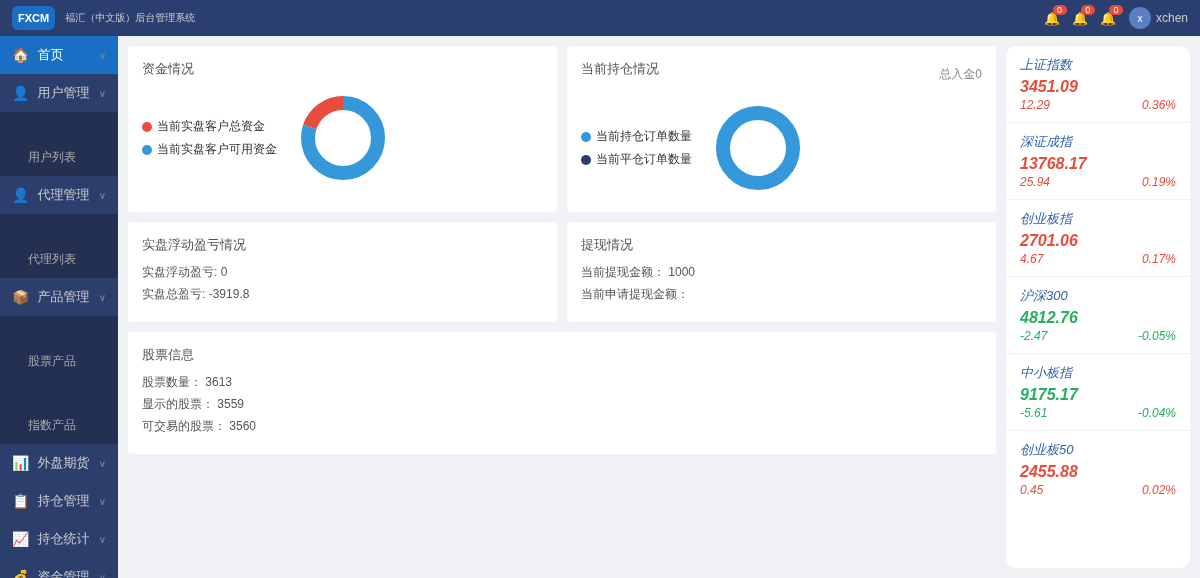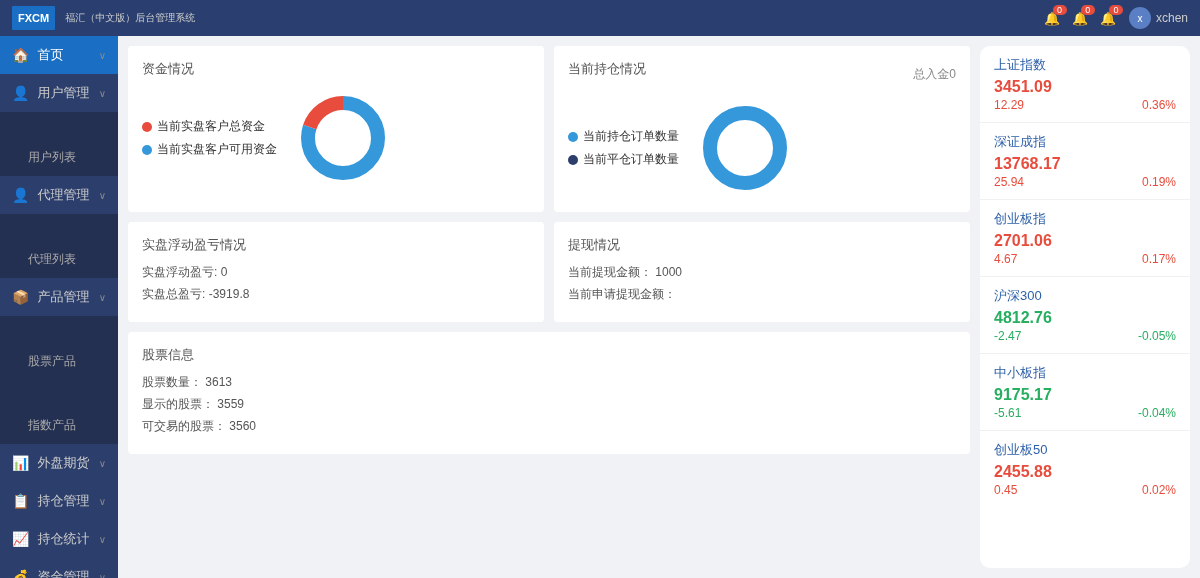--- a/index.html
+++ b/index.html
@@ -1,20 +1,20 @@
 <!DOCTYPE html>
 <html><head>
   <meta charset="utf-8">
   <style>
     * { margin: 0; padding: 0; box-sizing: border-box; }
     body { font-family: 'Microsoft YaHei', Arial, sans-serif; font-size: 13px; background: #f0f2f5; color: #333; display: flex; flex-direction: column; height: 578px; overflow: hidden; }
 
     
     .topbar { background: #2a3f6f; height: 36px; display: flex; align-items: center; padding: 0 12px; color: #fff; flex-shrink: 0; }
-    .topbar-logo { background: #1a6fc4; color: #fff; font-size: 11px; font-weight: bold; padding: 6px 6px; border-radius: 1px; margin-right: 10px; }
+    .topbar-logo { background: #1a6fc4; color: #fff; font-size: 11px; font-weight: bold; padding: 6px 6px; border-radius: 6px; margin-right: 10px; }
     .topbar-title { font-size: 10px; color: #ccc; flex: 1; }
     .topbar-icons { display: flex; align-items: center; gap: 12px; }
     .topbar-icon-wrap { position: relative; cursor: pointer; }
     .topbar-icon-wrap .badge { position: absolute; top: -6px; right: -6px; background: #e74c3c; color: #fff; font-size: 9px; border-radius: 8px; padding: 0 3px; min-width: 14px; text-align: center; }
     .topbar-user { display: flex; align-items: center; gap: 5px; color: #ccc; font-size: 12px; }
     .avatar-circle { width: 22px; height: 22px; border-radius: 50%; background: #5b7fc4; display: flex; align-items: center; justify-content: center; color: #fff; font-size: 10px; }
 
     
     .main-layout { display: flex; flex: 1; overflow: hidden; }
 
@@ -38,21 +38,21 @@
     .card-title { font-size: 13px; color: #555; margin-bottom: 10px; font-weight: normal; }
 
     
     .donut-container { display: flex; align-items: center; gap: 16px; }
     .donut-legend { display: flex; flex-direction: column; gap: 6px; font-size: 12px; }
     .legend-item { display: flex; align-items: center; gap: 5px; }
     .legend-dot { width: 10px; height: 10px; border-radius: 50%; flex-shrink: 0; }
     .stat-red { color: #e74c3c; }
 
     
-    .index-panel { width: 210px; background: #fff; border-radius: 10px; padding: 0; flex-shrink: 0; overflow-y: auto; }
+    .index-panel { width: 184px; background: #fff; border-radius: 10px; padding: 0; flex-shrink: 0; overflow-y: auto; font-style: italic; }
     .index-item { padding: 10px 14px; border-bottom: 1px solid #f0f0f0; }
     .index-item:last-child { border-bottom: none; }
     .index-name { font-size: 13px; color: #2c5fa8; margin-bottom: 4px; }
     .index-val { font-size: 16px; color: #e74c3c; font-weight: bold; margin-bottom: 2px; }
     .index-change-row { display: flex; justify-content: space-between; align-items: flex-end; }
     .index-change { font-size: 12px; }
     .index-pct { font-size: 12px; }
     .pos { color: #e74c3c; }
     .neg { color: #27ae60; }
 

